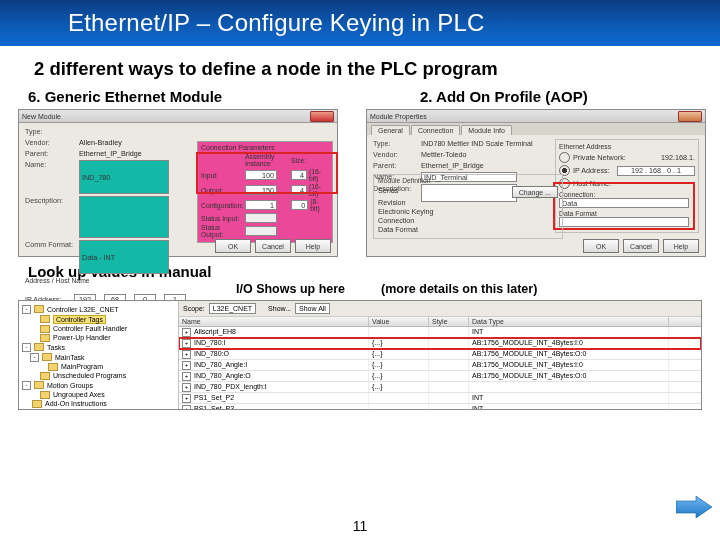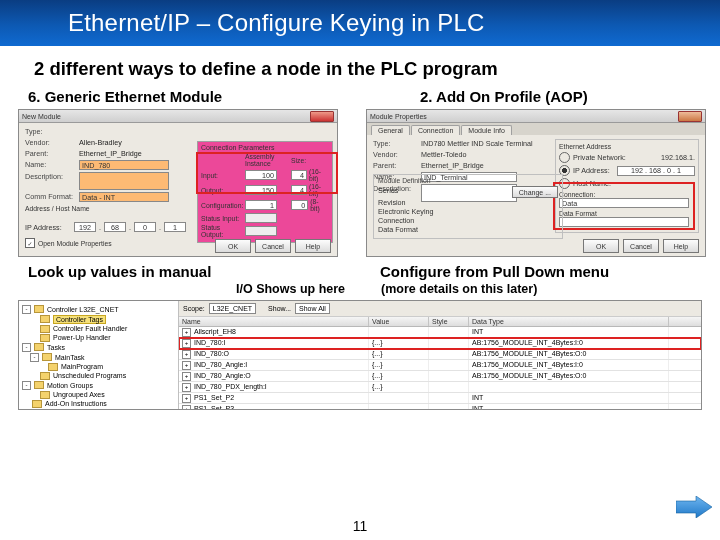--- a/index.html
+++ b/index.html
@@ -78,21 +78,21 @@
   
   .gen {
     width: 320px;
     height: 148px;
     margin-left: 0;
   }
   .gen-body { padding: 4px 6px; position: relative; height: calc(100% - 12px); box-sizing: border-box; }
   .gen-row { display: flex; margin-bottom: 2px; }
   .gen-lbl { width: 54px; color: #444; }
   .gen-val { flex: 1; color: #222; }
-  .gen-input { border: 1px solid #888; background: #fdba74; height: 8px; padding: 0 2px; display: inline-flex; align-items: center; text-align: right; }
+  .gen-input { border: 1px solid #888; background: #14b8a6; height: 8px; padding: 12px 2px; display: inline-flex; align-items: center; text-align: right; }
   .cp {
     position: absolute;
     top: 18px; right: 4px;
     width: 136px;
     border: 1px solid #a0a0a0;
     background: #ec4899;
     padding: 2px 3px 4px 3px;
     box-sizing: border-box;
   }
   .cp-title { font-size: 7px; margin-bottom: 2px; color: #333; }
@@ -384,21 +384,20 @@
           <div class="btn">Cancel</div>
           <div class="btn">Help</div>
         </div>
       </div>
     </div>
   </div>
 </div>
 
 <div class="captions">
   <div class="left">Look up values in manual</div>
-  <div class="right">Configure from Pull Down menu</div>
 </div>
 
 <div class="io-row">
   <div class="io-label">I/O Shows up here</div>
   <div class="io-detail">(more details on this later)</div>
 </div>
 
 <div class="io">
   <div class="tree" id="tree">
       <div class="ti" style="padding-left: 0px;">

